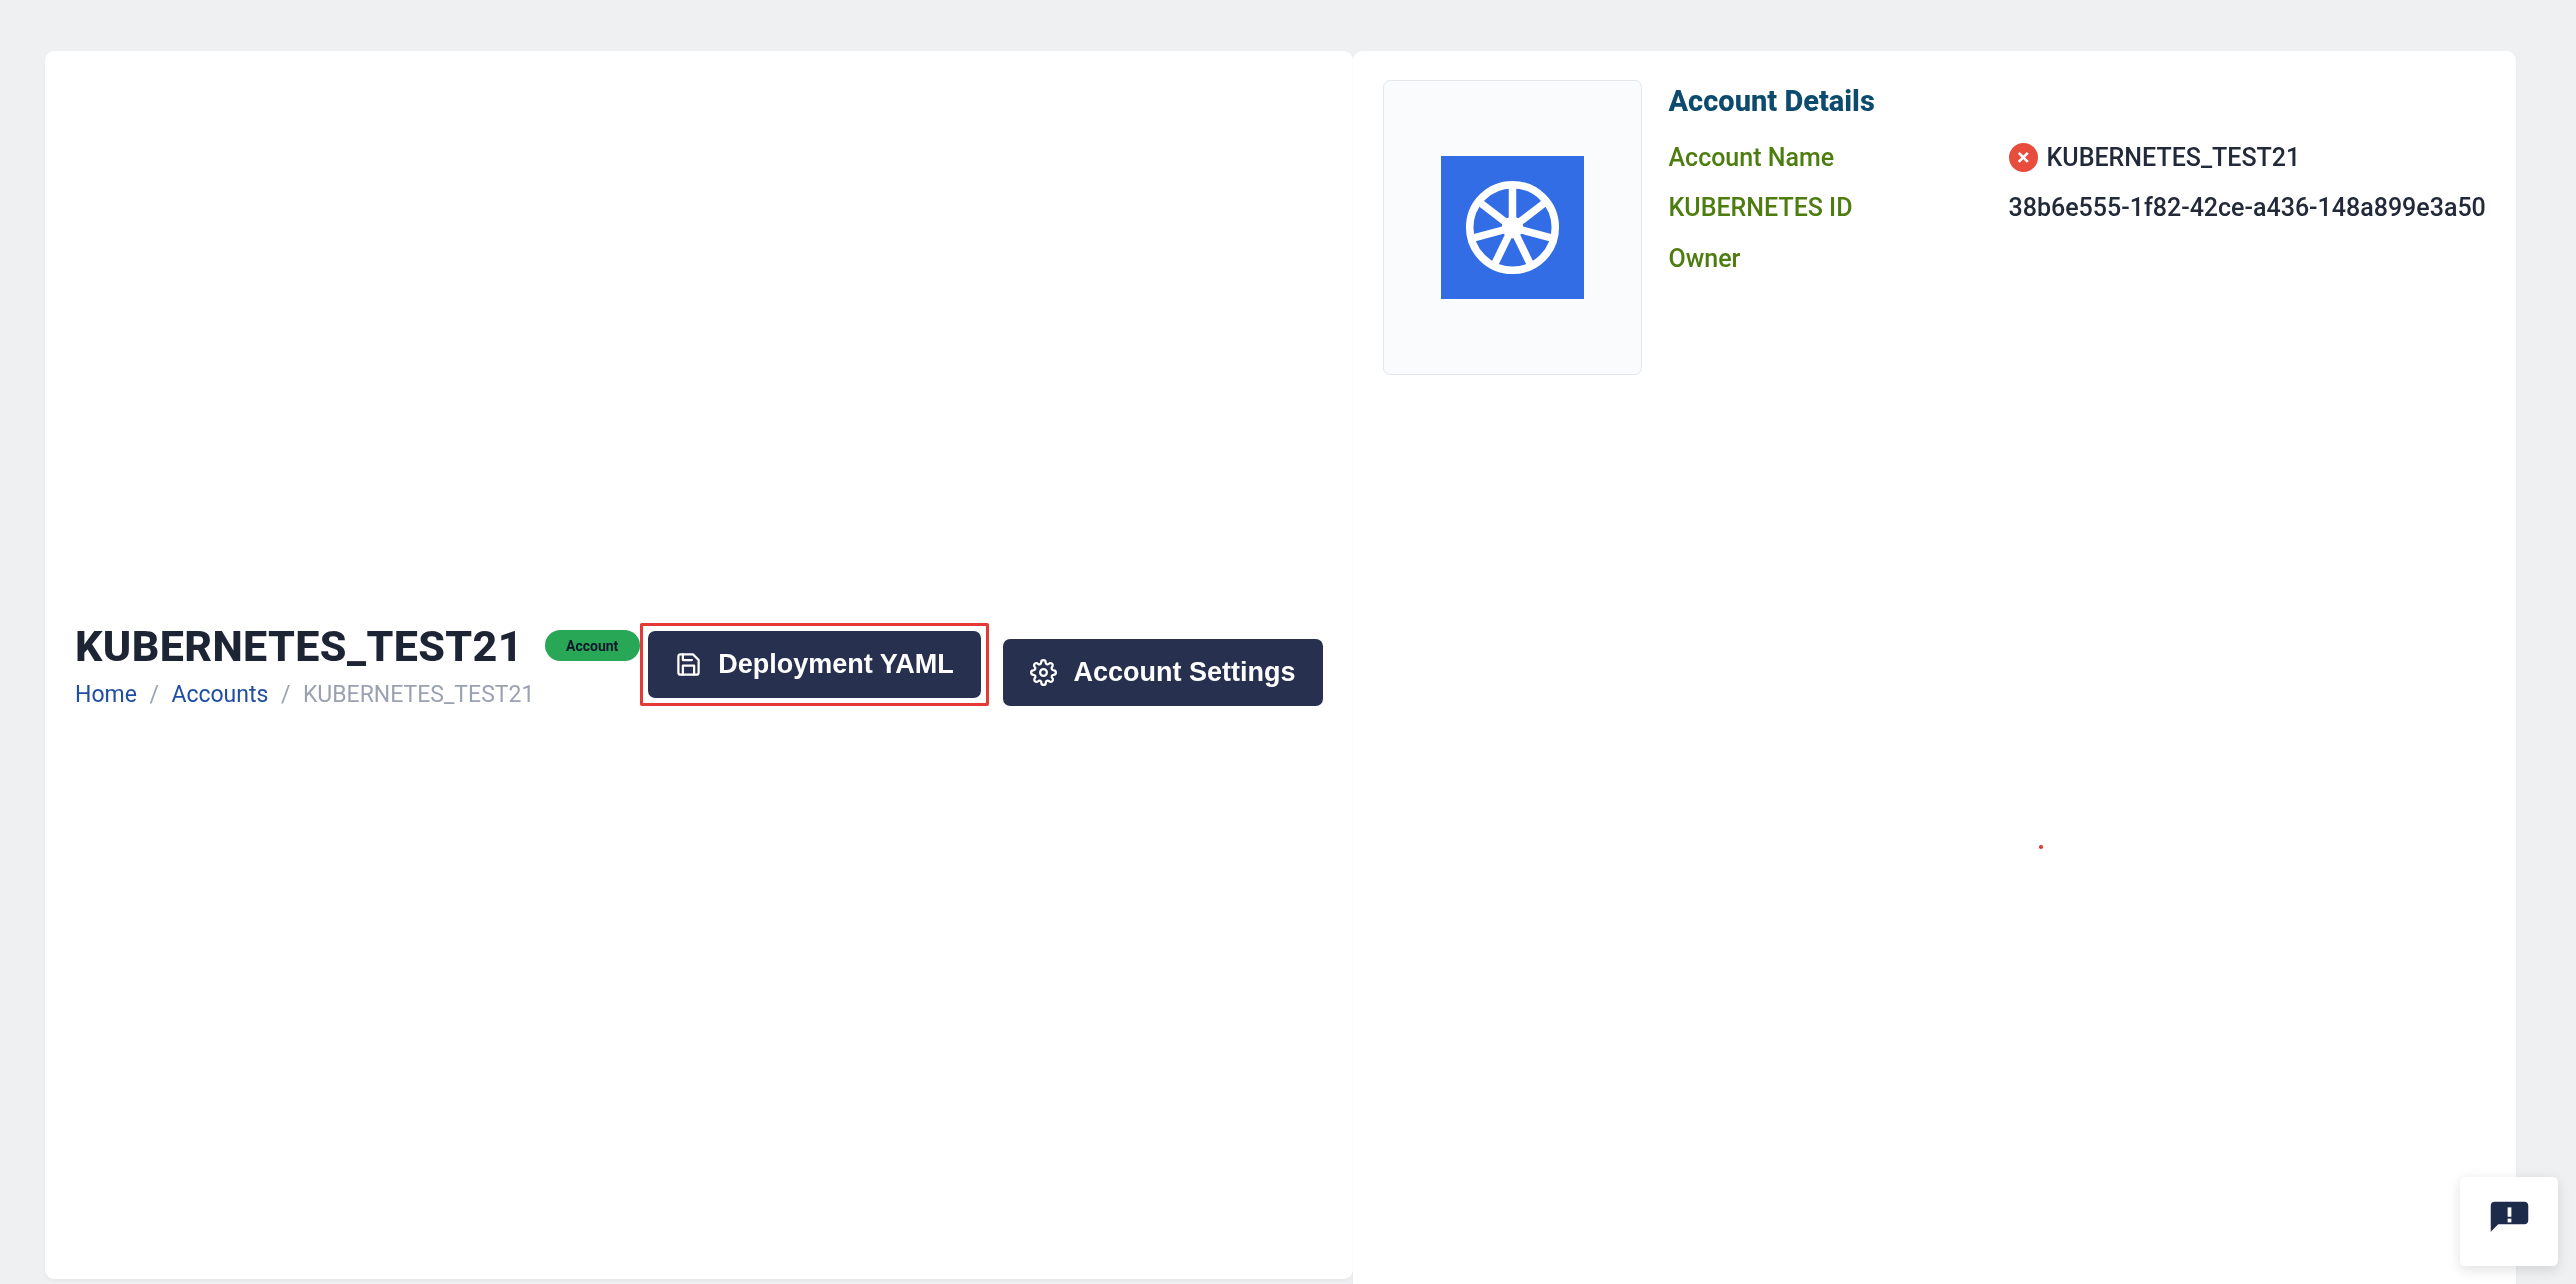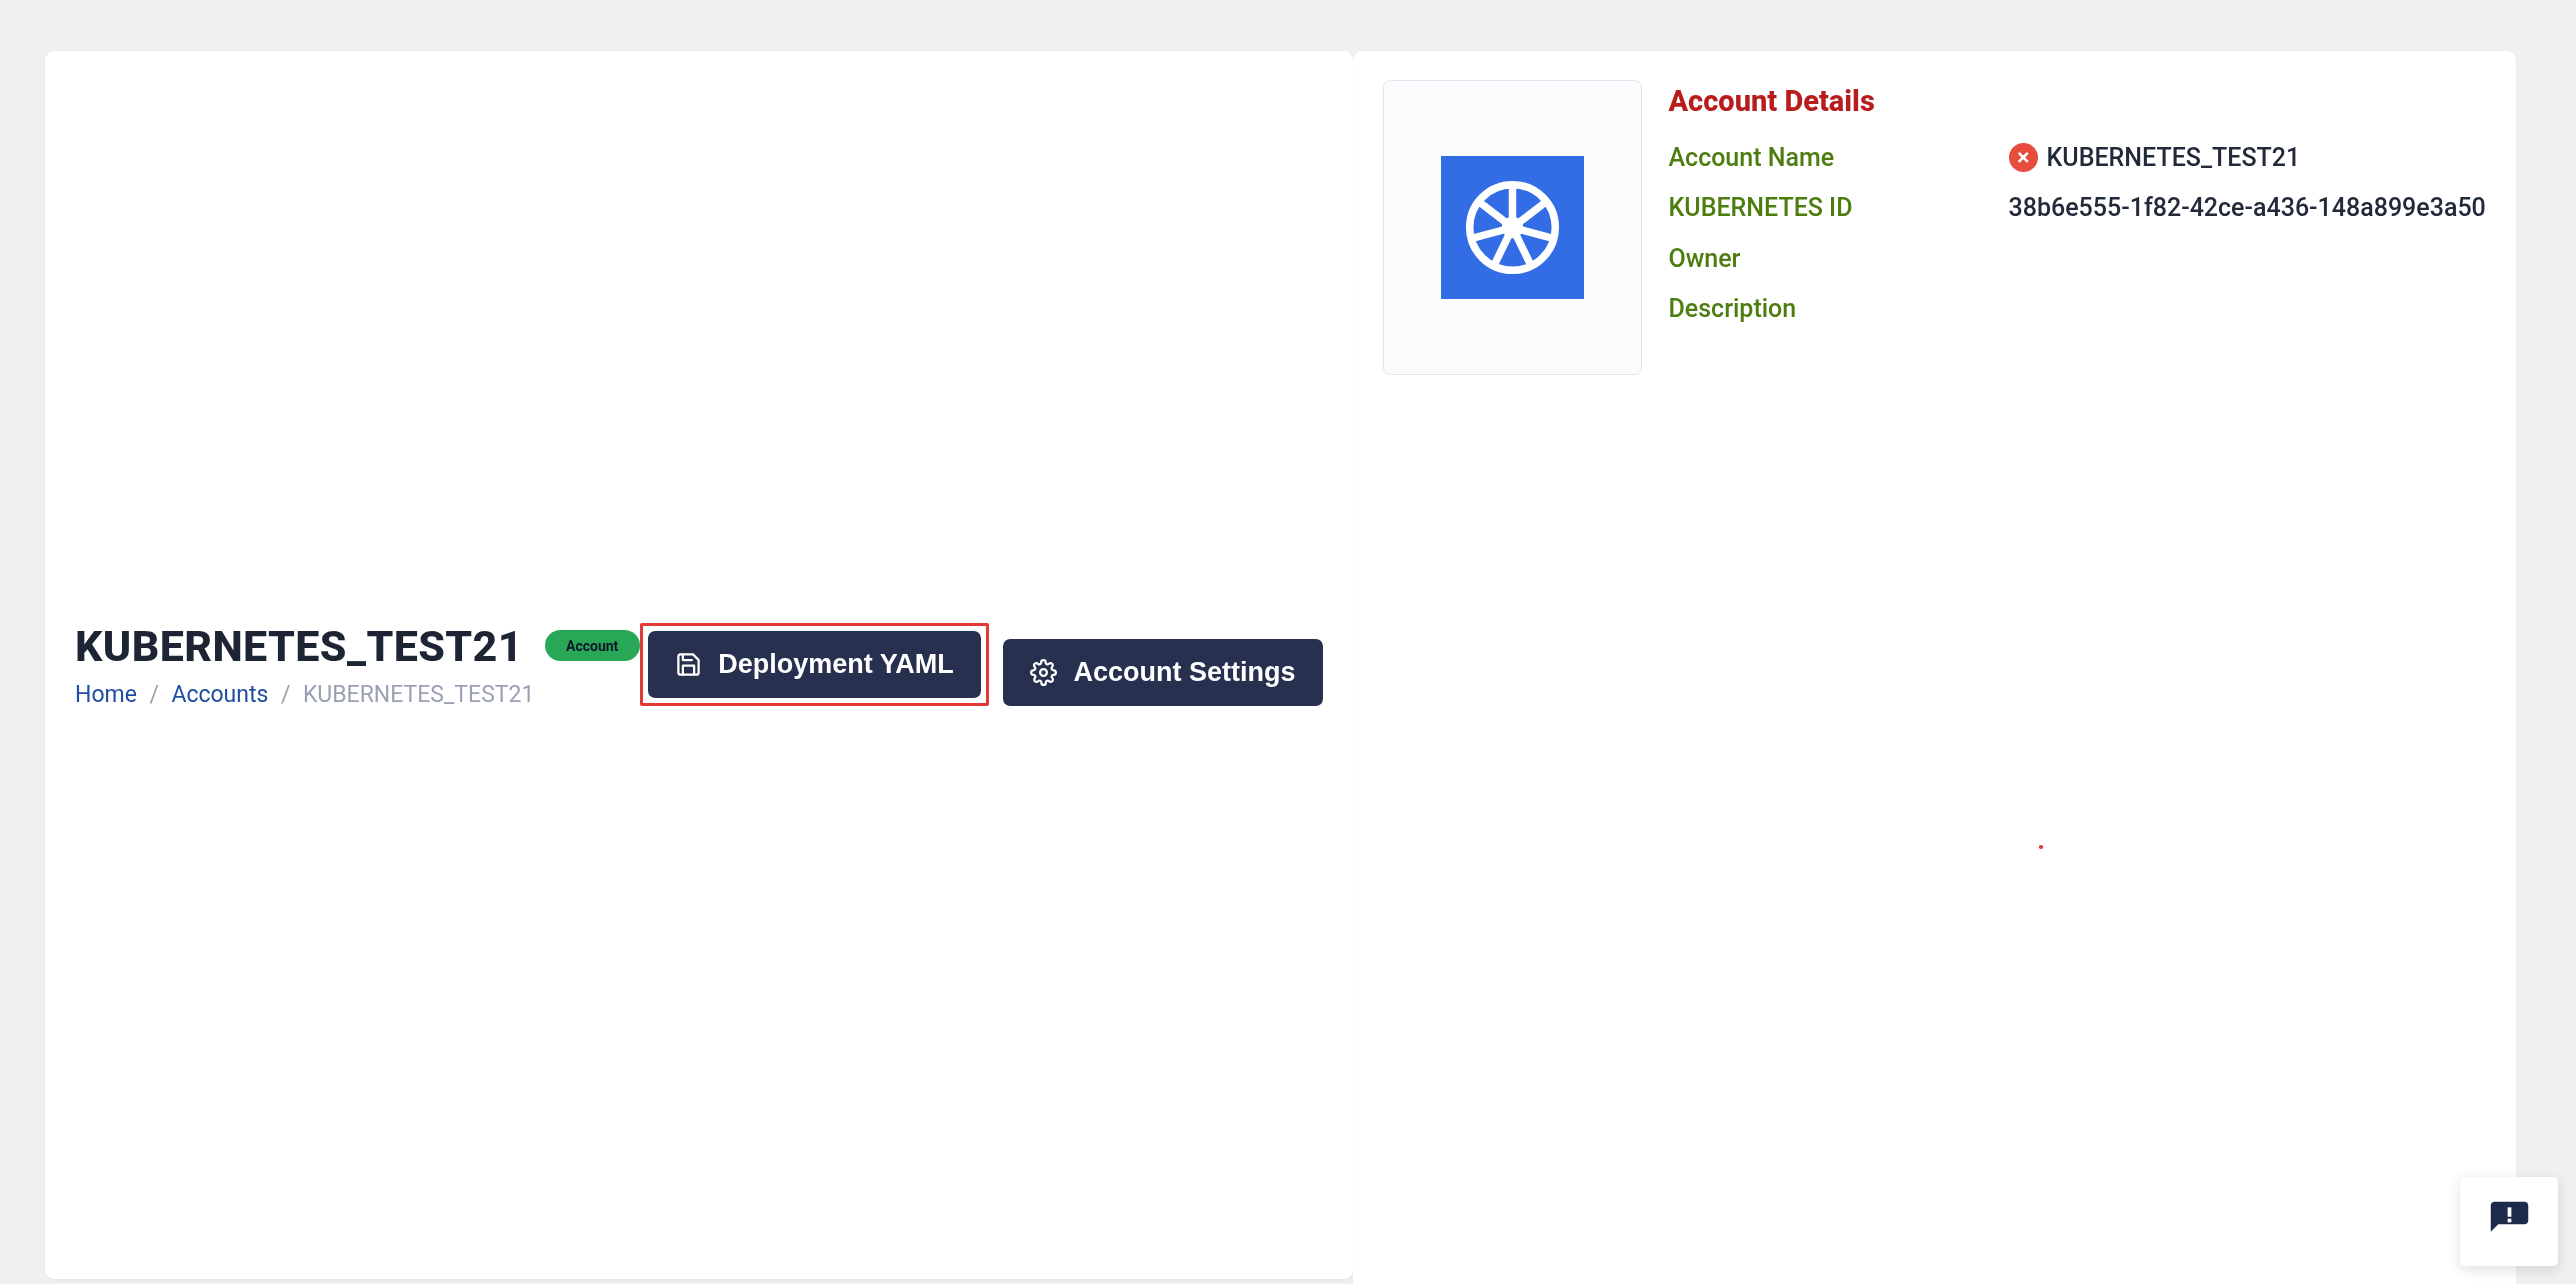--- a/index.html
+++ b/index.html
@@ -106,21 +106,21 @@
     height: 143px;
     background: #326de6;
     display: flex;
     align-items: center;
     justify-content: center;
   }
   .details-body { flex: 1; padding-top: 3.6px; }
   .section-heading {
     font-size: 29px;
     font-weight: 800;
-    color: #b91c1c;
+    color: #0c4a6e;
     margin-bottom: 25px;
   }
   .field-row {
     display: flex;
     align-items: center;
     margin-bottom: 21.5px;
     font-size: 25px;
   }
   .field-label {
     width: 340px;
@@ -257,24 +257,20 @@
       <div class="field-row">
         <div class="field-label">KUBERNETES ID</div>
         <div class="field-value">38b6e555-1f82-42ce-a436-148a899e3a50</div>
       </div>
 
       <div class="field-row">
         <div class="field-label">Owner</div>
         <div class="field-value"></div>
       </div>
 
-      <div class="field-row">
-        <div class="field-label">Description</div>
-        <div class="field-value"></div>
-      </div>
     </div>
   </div>
 
 </div>
 
 <span class="red-dot-stray"></span>
 
 <div class="feedback-widget">
   <span>
     <svg width="45" height="45" viewBox="0 0 24 24" fill="#1e2a4a">

